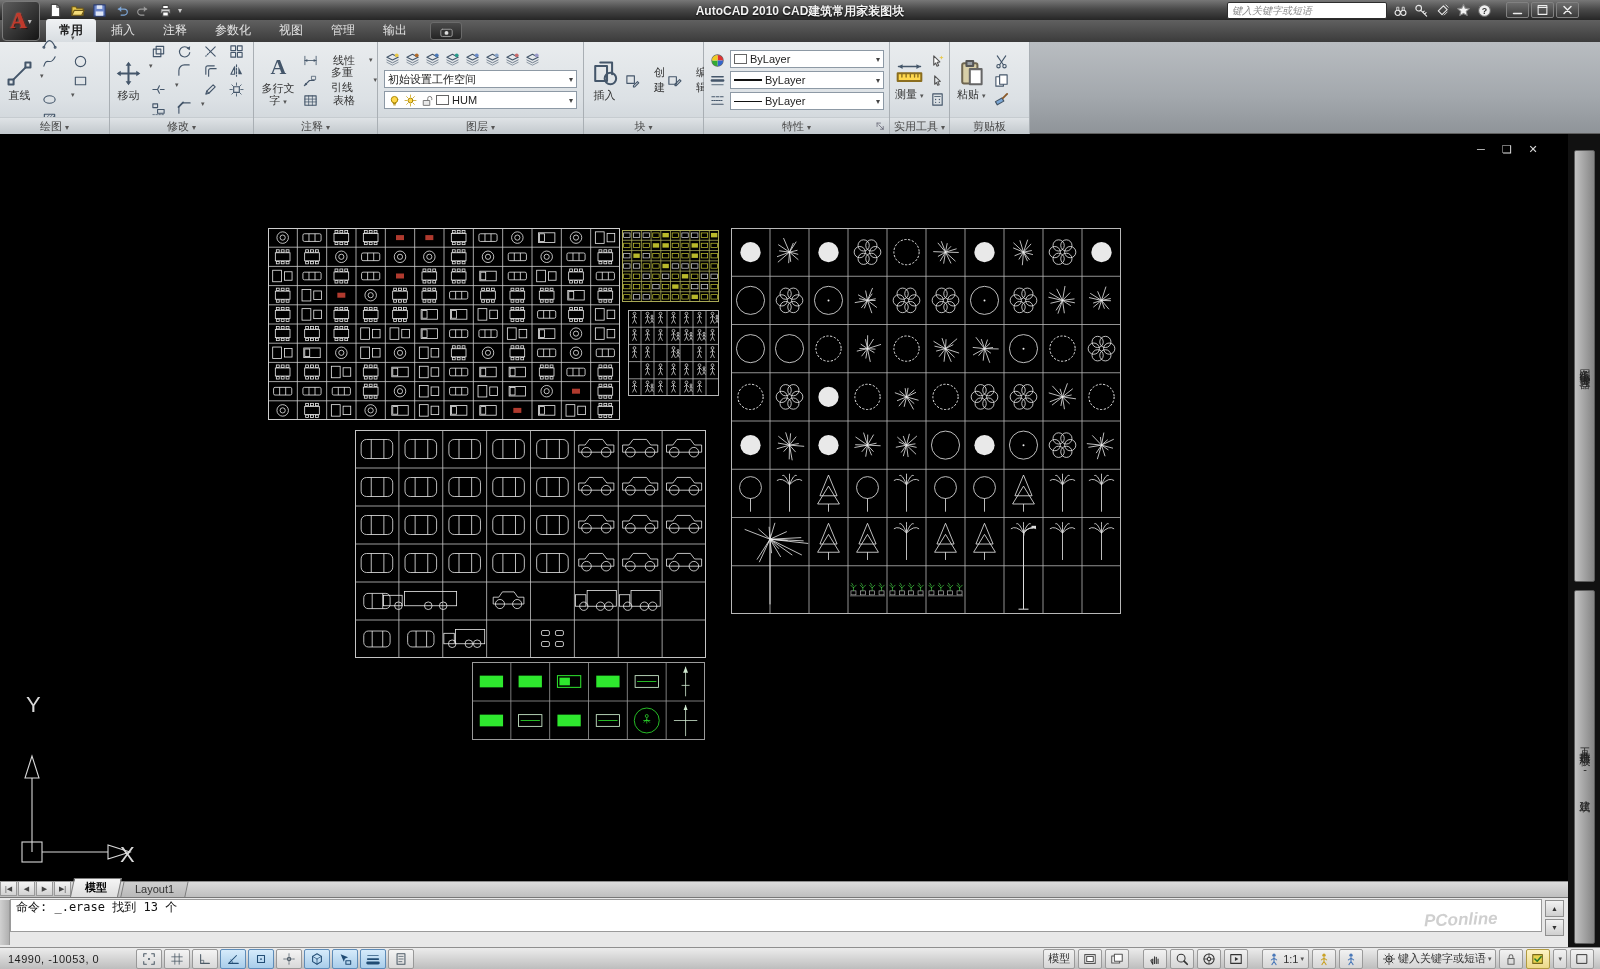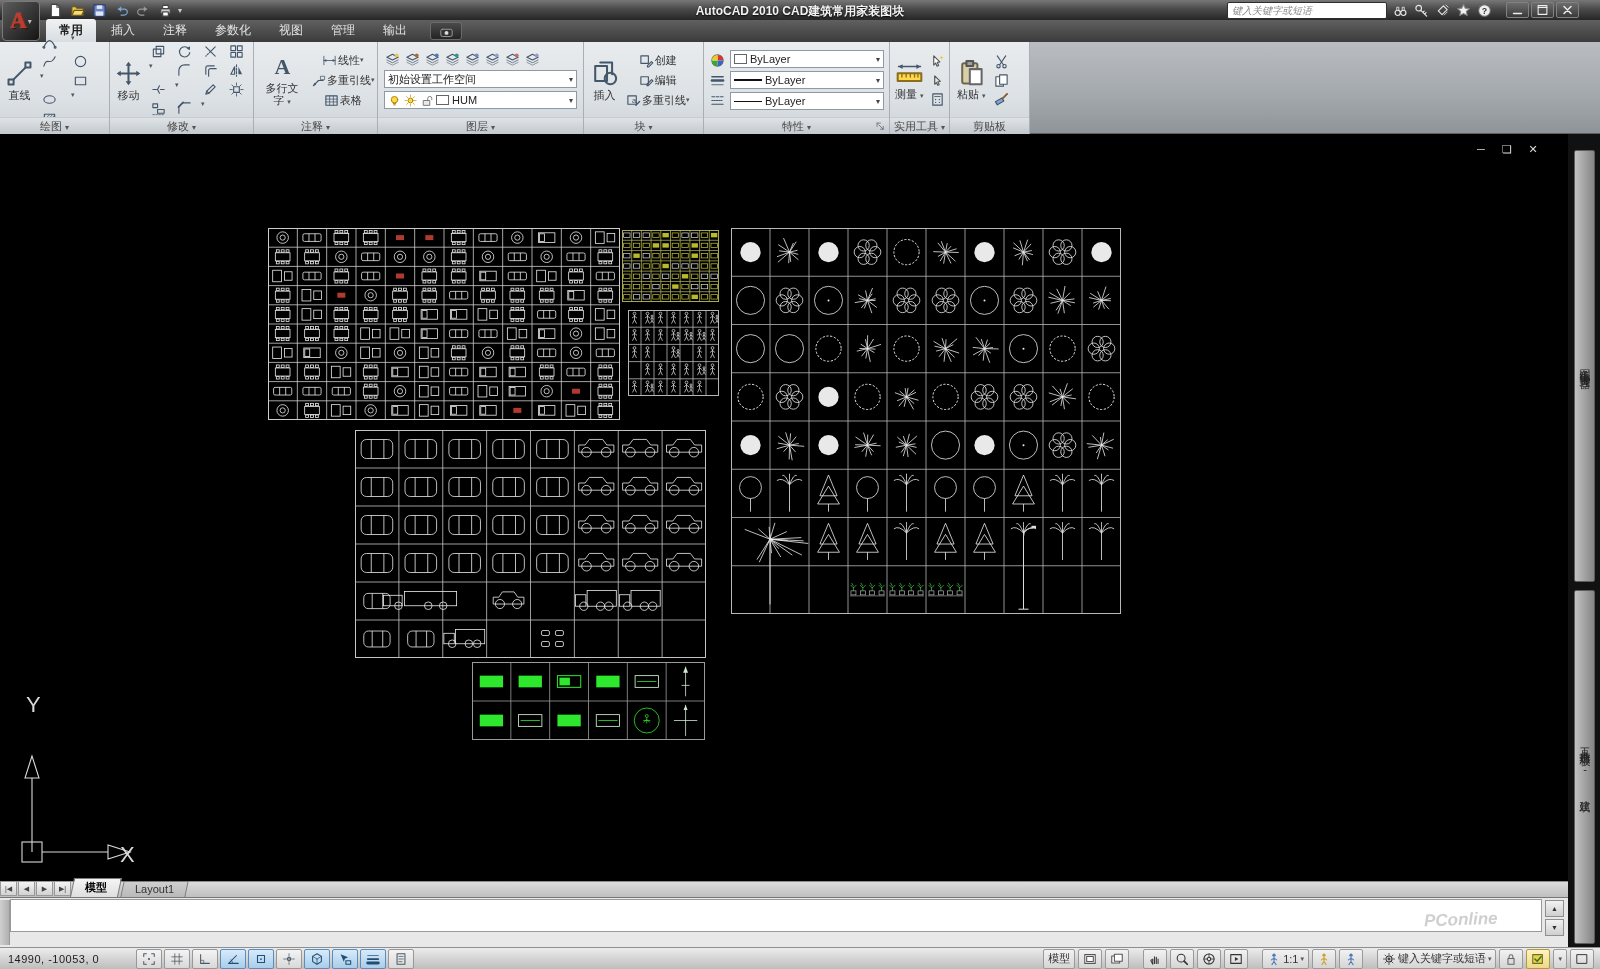--- a/index.html
+++ b/index.html
@@ -45,21 +45,21 @@
   .ptitle .pc{font-size:8px;color:#555;}
   .ptitle .lnch{position:absolute;right:3px;top:2px;width:11px;height:11px;color:#556;}
   .bigbtn{display:flex;flex-direction:column;align-items:center;justify-content:center;gap:2px;
     padding:2px 3px;border-radius:2px;cursor:pointer;}
   .bicon{width:27px;height:27px;color:#44566a;}
   .blab{font-size:11px;color:#333;text-align:center;line-height:12px;max-width:42px;}
   .c8{font-size:7px;color:#555;font-style:normal;}
   .mini{width:18px;height:17px;display:flex;align-items:center;justify-content:center;color:#44566a;cursor:pointer;border-radius:2px;}
   .mini svg{width:15px;height:15px;}
   .pgrid{display:grid;align-content:center;gap:2px 3px;margin-left:4px;}
-  .rrow{display:flex;align-items:center;gap:0;font-size:11px;color:#333;height:20px;cursor:pointer;justify-content:center;}
+  .rrow{display:flex;align-items:center;gap:14px;font-size:11px;color:#333;height:20px;cursor:pointer;}
   .rrow .mini{width:17px;}
   .ddl{display:flex;align-items:center;background:#fff;border:1px solid #8d99a5;height:16px;
     font-size:11px;color:#222;padding:0 3px;gap:3px;cursor:pointer;}
   .ddl .crt{margin-left:auto;font-size:8px;color:#444;}
   .sw{width:11px;height:8px;background:#fff;border:1px solid #666;display:inline-block;}
   .lnrow{display:flex;align-items:center;gap:3px;}
   .licon{width:17px;height:16px;display:flex;align-items:center;justify-content:center;color:#44566a;cursor:pointer;}
   .licon svg{width:15px;height:15px;}
   
   #draw{position:absolute;left:0;top:134px;width:1568px;height:747px;background:#000;overflow:hidden;}
@@ -519,21 +519,21 @@
         <div class="panel" style="left:584px;width:120px;">
           <div class="pcontent" style="padding-left:4px;gap:4px;">
             <div class="bigbtn">
               <span class="bicon"><svg viewBox="0 0 16 16" width="100%" height="100%" fill="none" stroke="currentColor" stroke-width="1.2" stroke-linecap="round" stroke-linejoin="round">
                   <rect x="2.5" y="3.5" width="7" height="9"></rect>
                   <path d="M5.5 1.5h7v7"></path>
                   <circle cx="11.5" cy="11" r="3.4"></circle>
                 </svg></span>
               <span class="blab">插入</span>
             </div>
-    <div style="display:flex;flex-direction:column;justify-content:center;">
+    <div style="display:flex;flex-direction:row;justify-content:center;">
       <div class="rrow">
                 <span class="mini">
                   <svg viewBox="0 0 16 16" width="100%" height="100%" fill="none" stroke="currentColor" stroke-width="1.2" stroke-linecap="round" stroke-linejoin="round">
                     <rect x="2" y="3" width="8" height="8"></rect>
                     <path d="M9 13.5l4.3-4.3 1.4 1.4-4.3 4.3H9z"></path>
                   </svg>
                 </span>
                 <span>创建</span>
               </div>
       <div class="rrow">
@@ -2117,20 +2117,21 @@
       <span class="mnav">◀</span>
       <span class="mnav">▶</span>
       <span class="mnav">▶|</span>
       <span class="mtab active"><i>模型</i></span>
       <span class="mtab"><i>Layout1</i></span>
     </div>
 
   <div class="cmdwrap">
     <div class="cmdgrip"></div>
     <div class="cmdhist" id="cmdhist">
+        <div>命令: _.erase 找到 13 个</div>
       </div>
     <div class="cmdscroll" id="cmdscroll">
         <span class="csb">▲</span>
         <span class="csb">▼</span>
       </div>
     <div class="wm">PConline</div>
   </div>
 
   <div class="statusbar" id="statusbar">
       <span class="coords">14990, -10053, 0</span>

